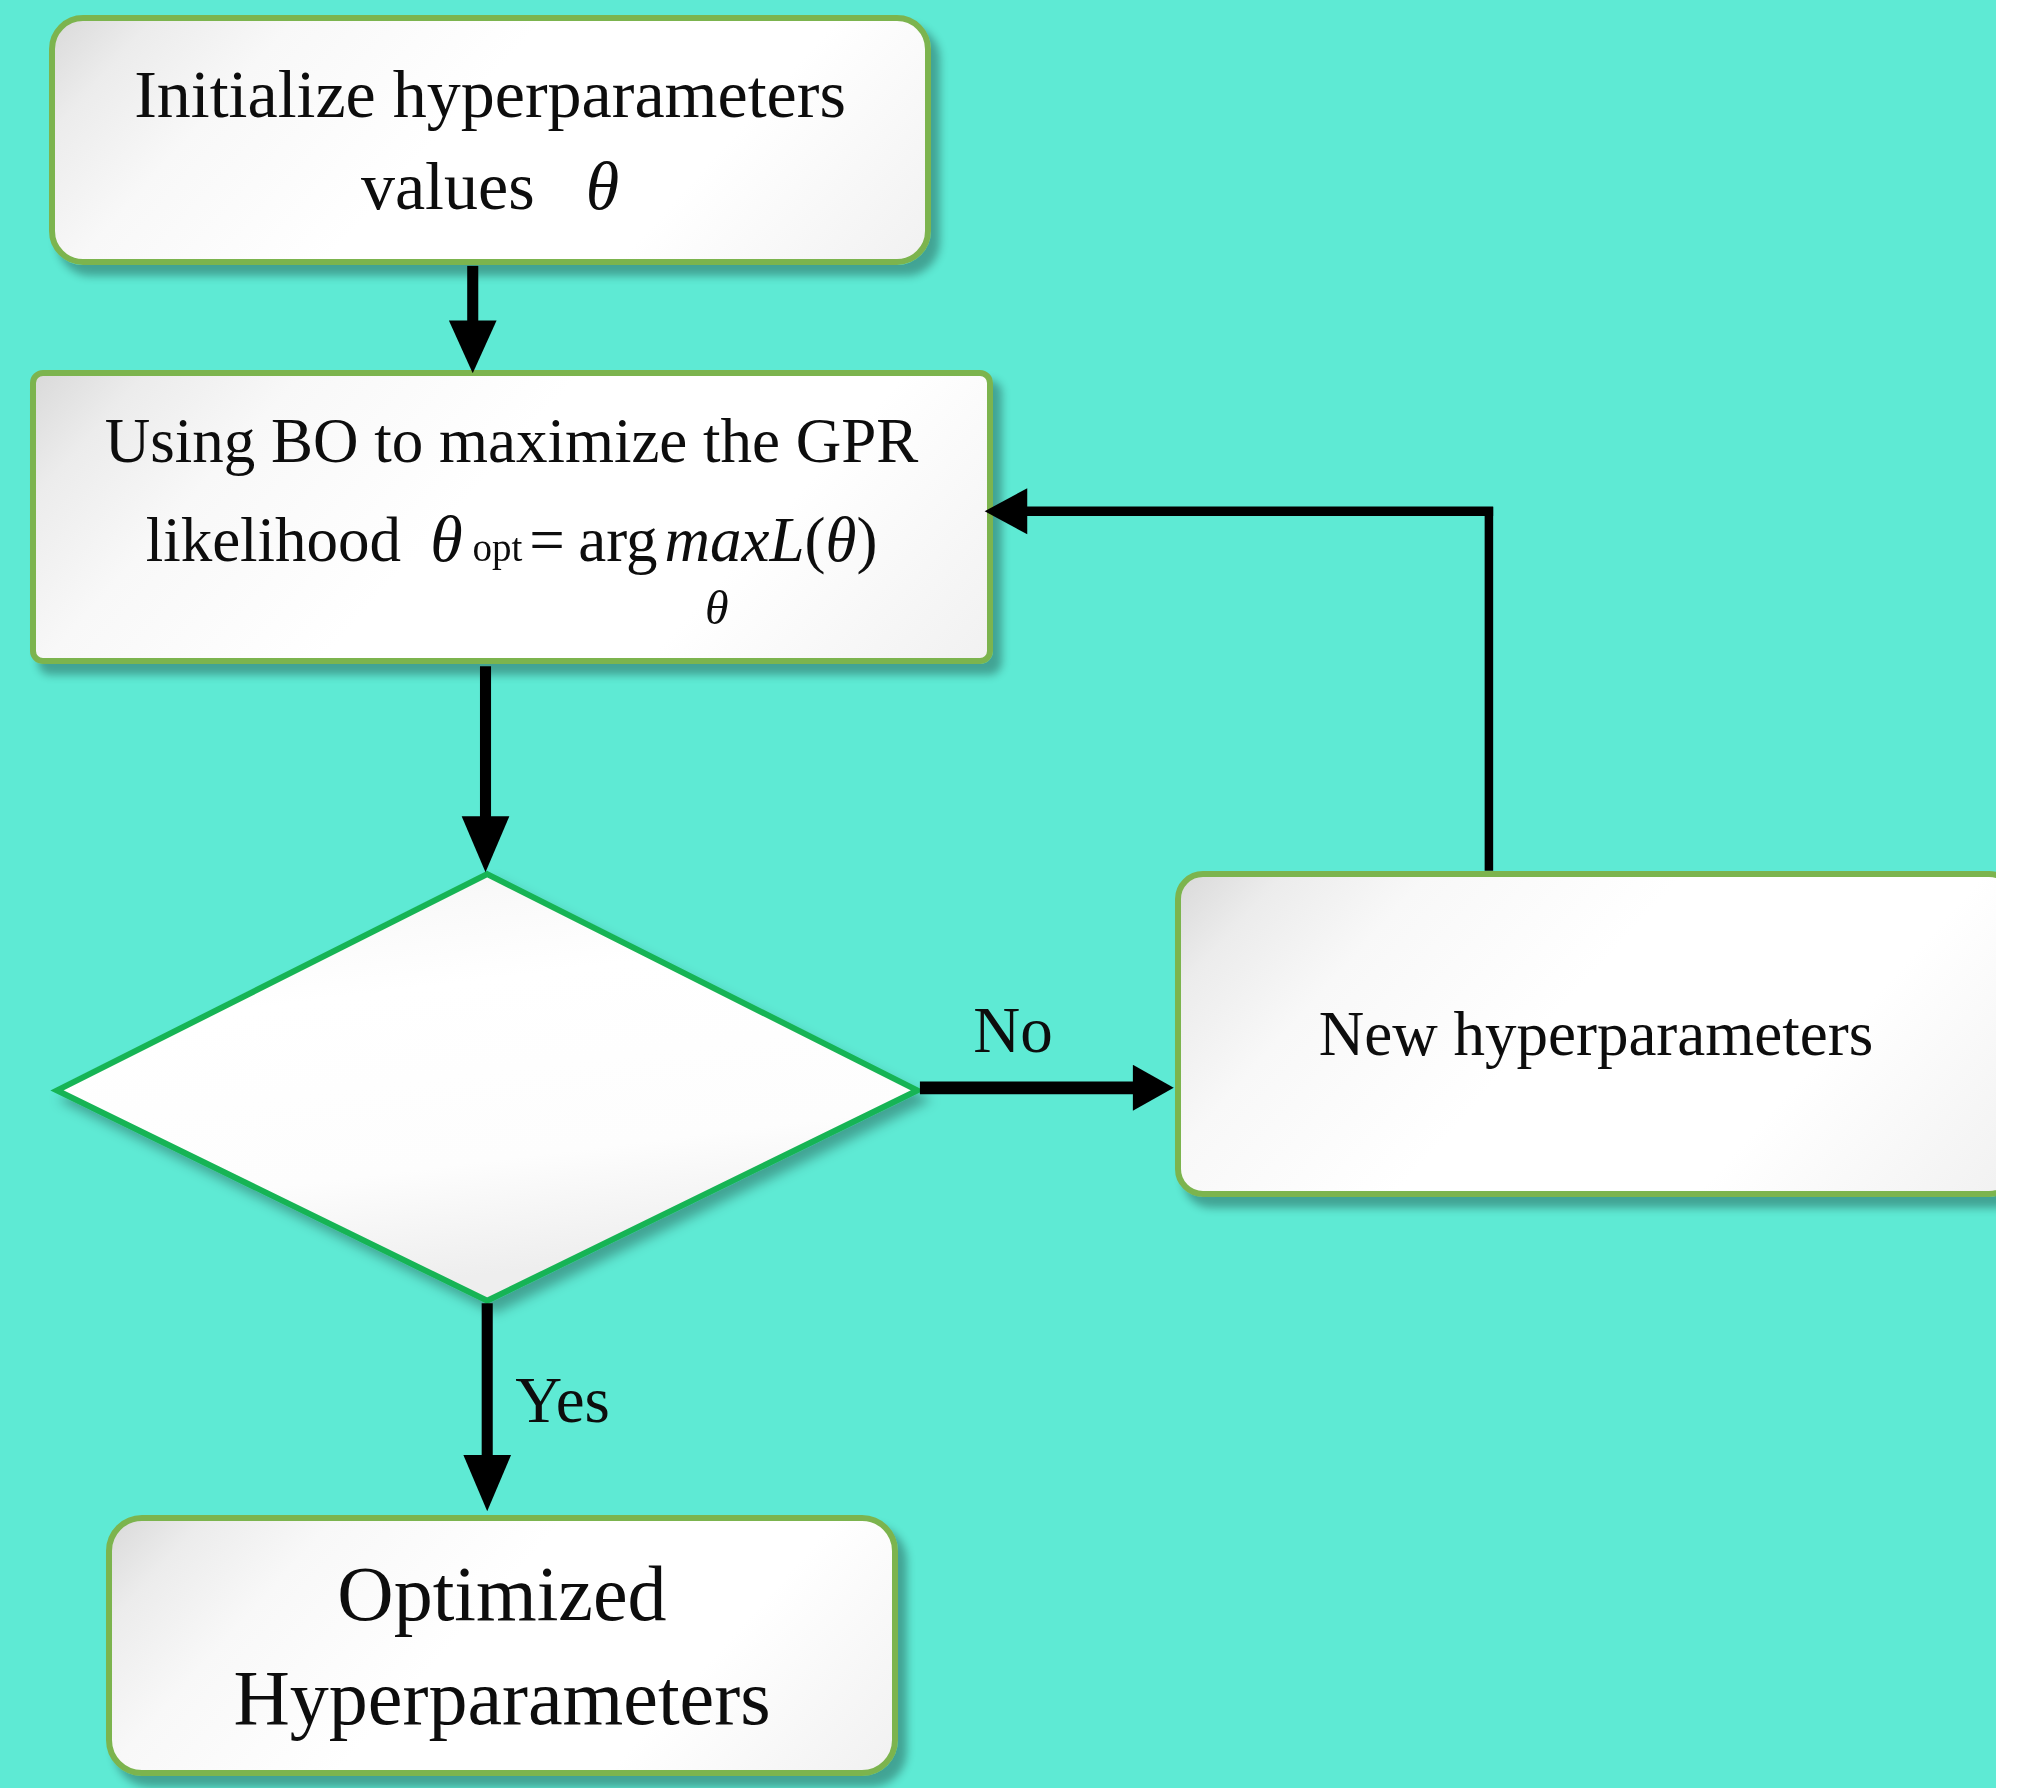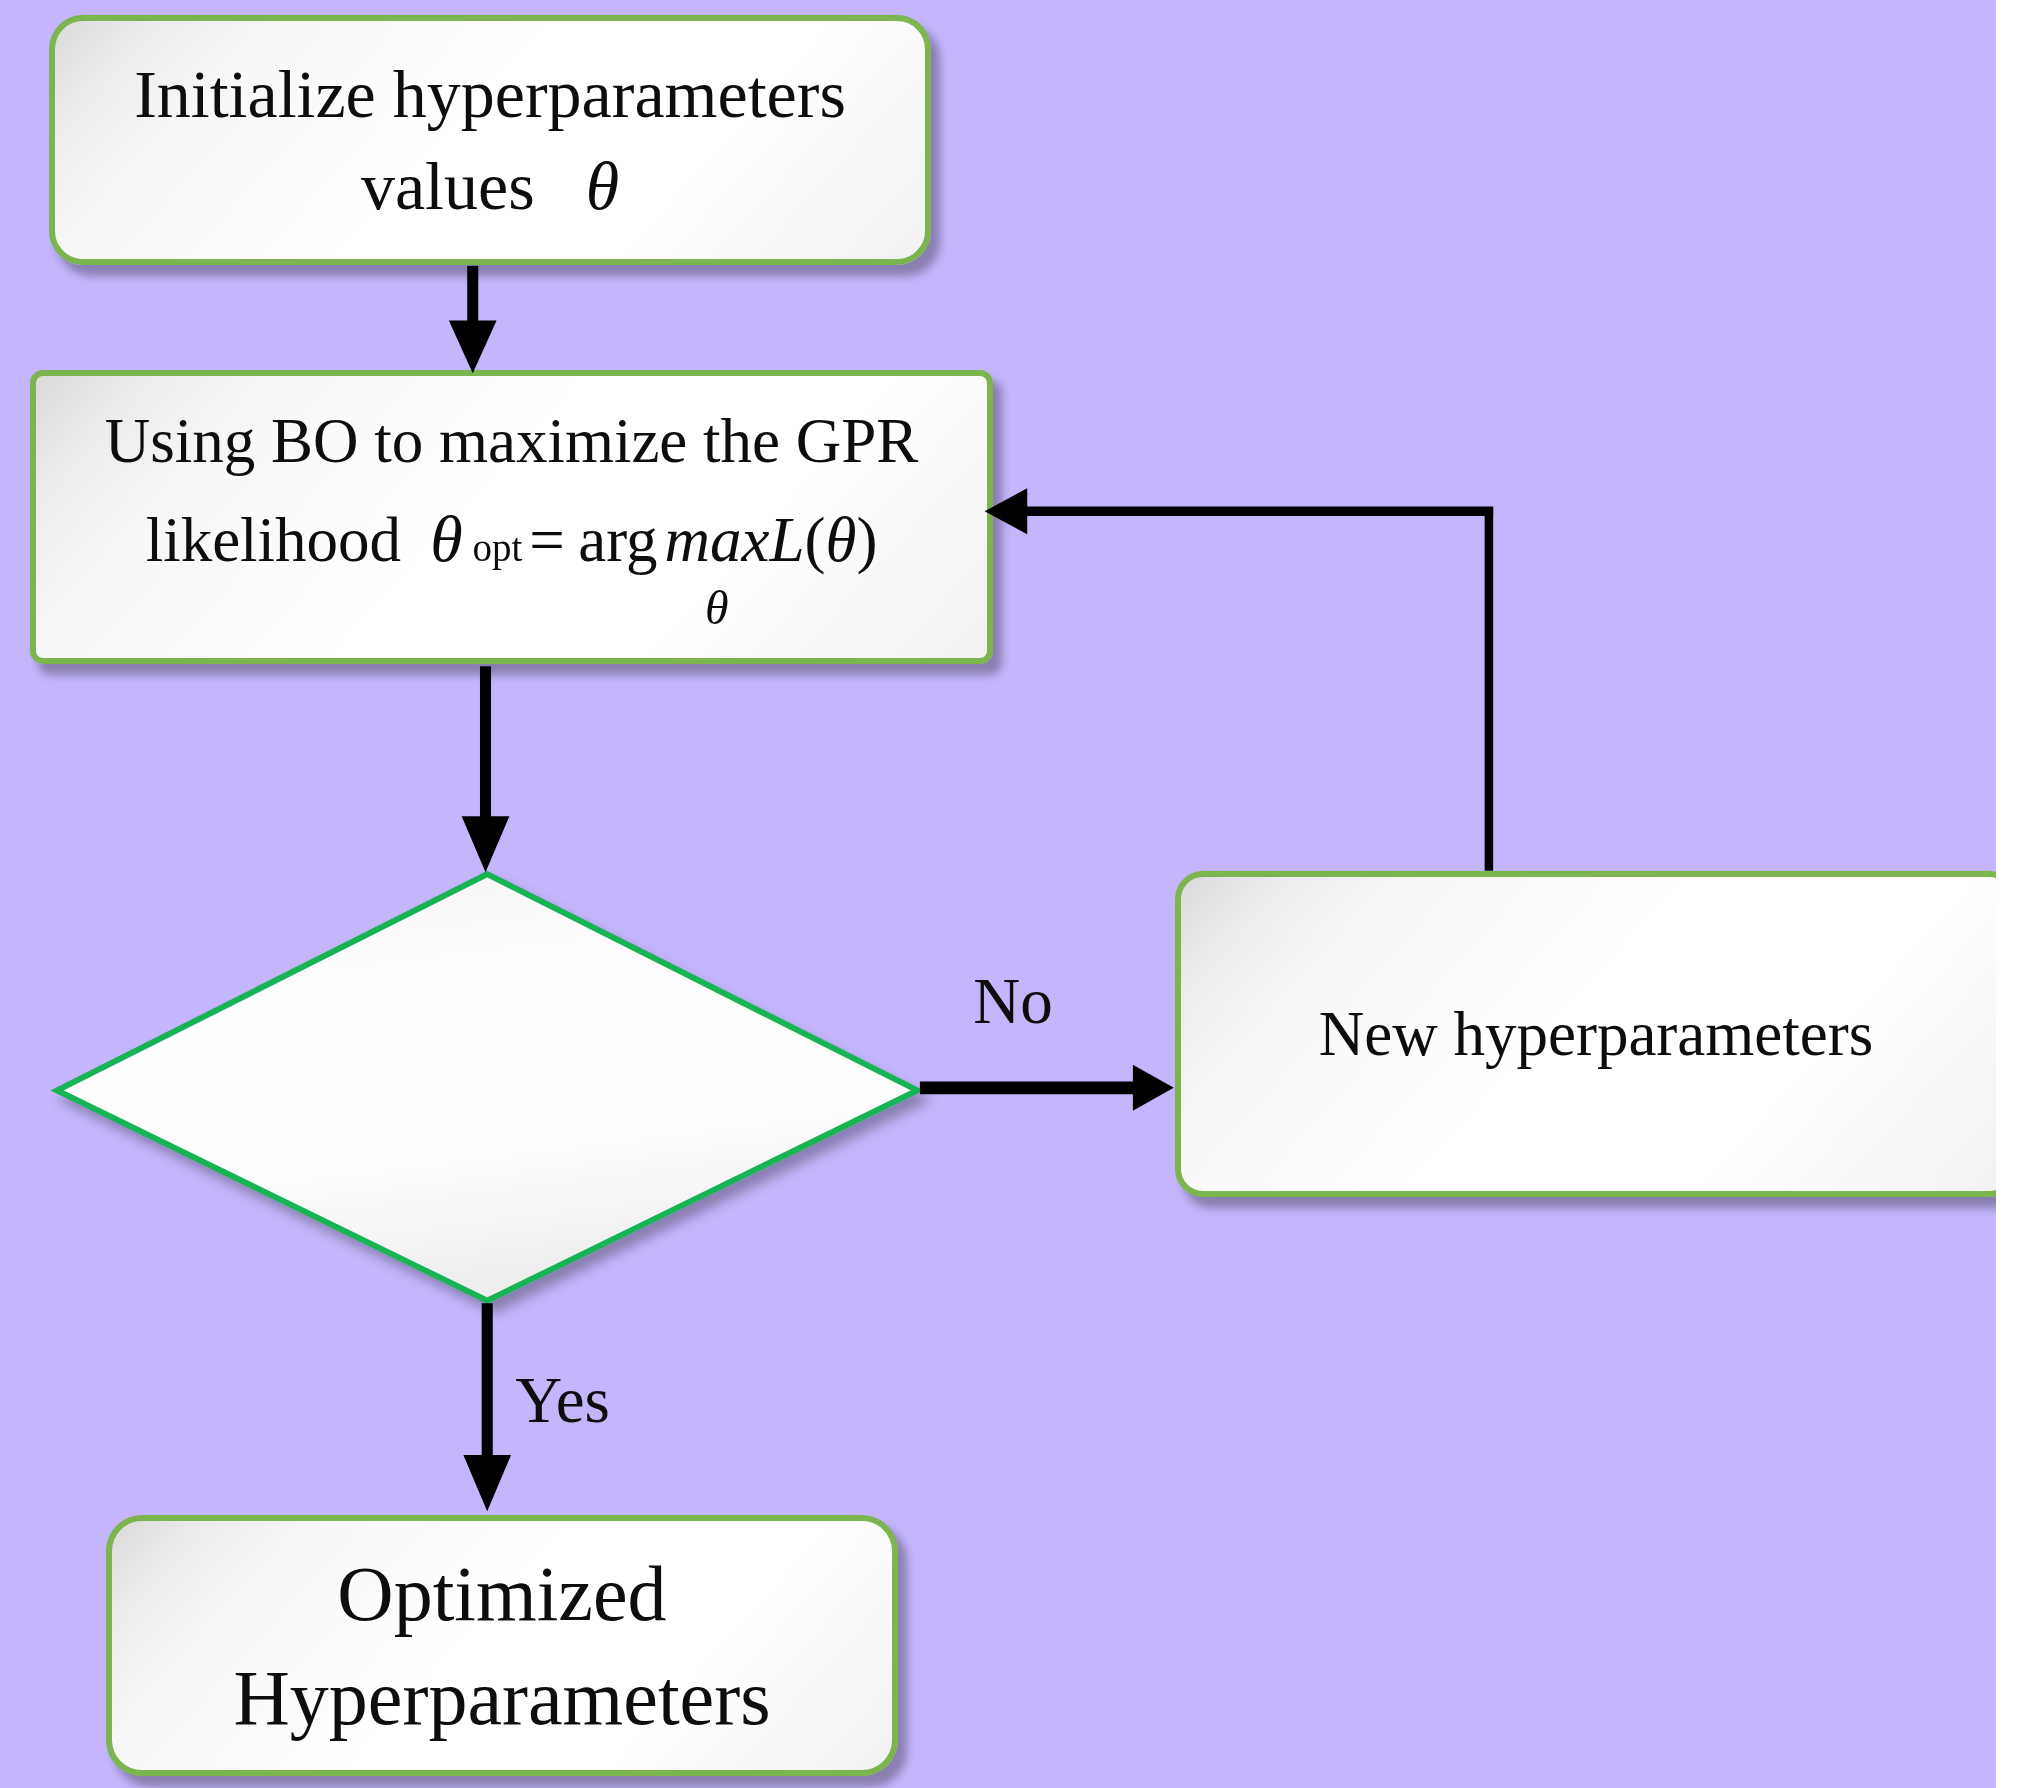--- a/index.html
+++ b/index.html
@@ -5,21 +5,21 @@
   :root{
     --box-border:#7cb44e;
     --diamond-border:#19b455;
     --arrow-color:#000000;
     --text-color:#0d0d0d;
   }
   html,body{margin:0;padding:0;background:#ffffff;}
   .canvas{
     position:relative;
     width:1996px;height:1789px;
-    background:#c4b5fd;
+    background:#5eead4;
     overflow:hidden;
     font-family:"Liberation Serif","DejaVu Serif",serif;
     color:var(--text-color);
   }
   .node{
     position:absolute;
     box-sizing:border-box;
     border:6px solid var(--box-border);
     background:linear-gradient(132deg,#dadada 0%,#ececec 9%,#f8f8f8 22%,#ffffff 45%,#ffffff 72%,#f1f1f1 100%);
     box-shadow:8.5px 10.2px 8.5px rgba(0,0,0,0.30);
@@ -40,21 +40,21 @@
   .maxstack{position:relative;display:inline-block;}
   .maxstack .under{
     position:absolute;left:50%;transform:translateX(-50%);
     top:77px;font-size:48px;font-style:italic;
   }
   .floating-label{
     position:absolute;text-align:center;font-size:65px;line-height:1;
     white-space:nowrap;
   }
   #label-stop{left:141px;top:1049px;width:690px;font-size:75px;}
-  #label-no{left:928px;top:969px;width:170px;}
+  #label-no{left:928px;top:998px;width:170px;}
   #label-yes{left:490px;top:1368px;width:145px;}
   svg.overlay{
     position:absolute;left:0;top:0;z-index:4;pointer-events:none;
   }
   .stem{stroke:var(--arrow-color);}
   .head{fill:var(--arrow-color);stroke:none;}
   .diamond-shape{stroke:var(--diamond-border);stroke-width:7;}
 </style>
 </head>
 <body>

